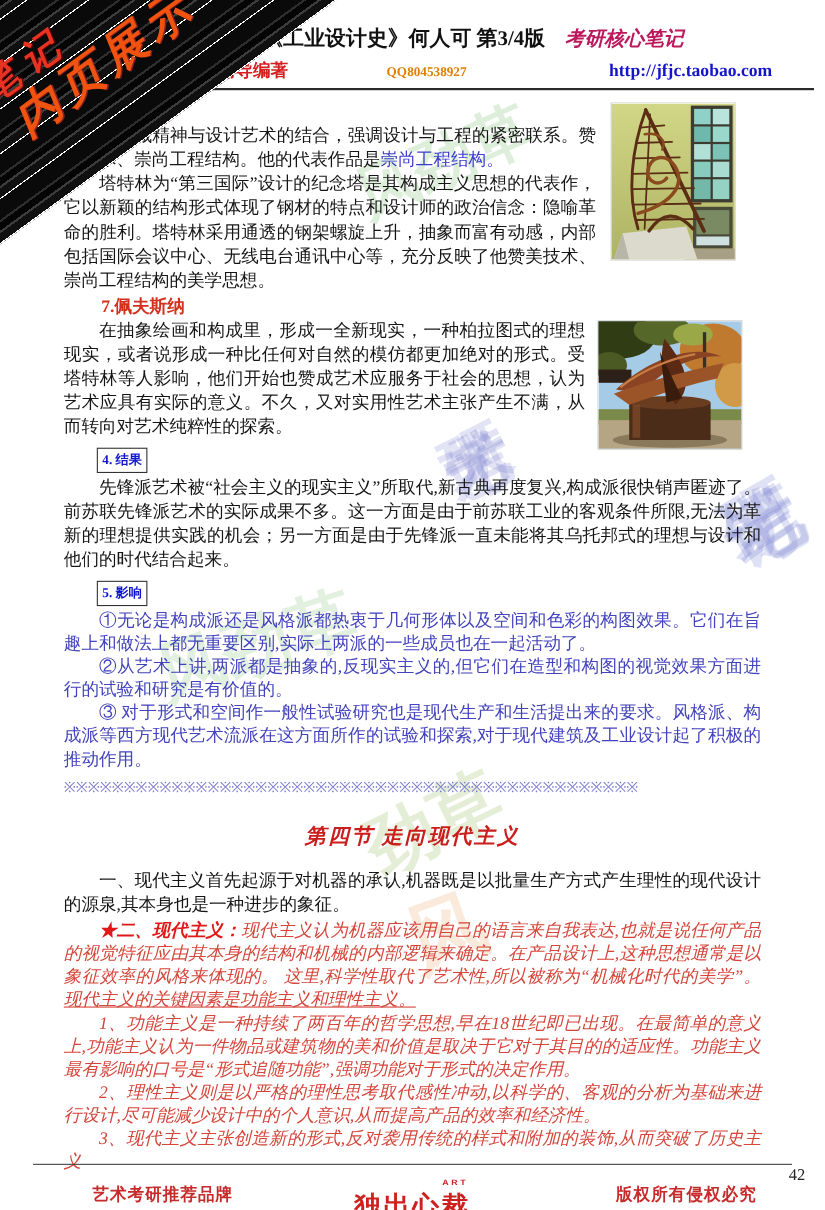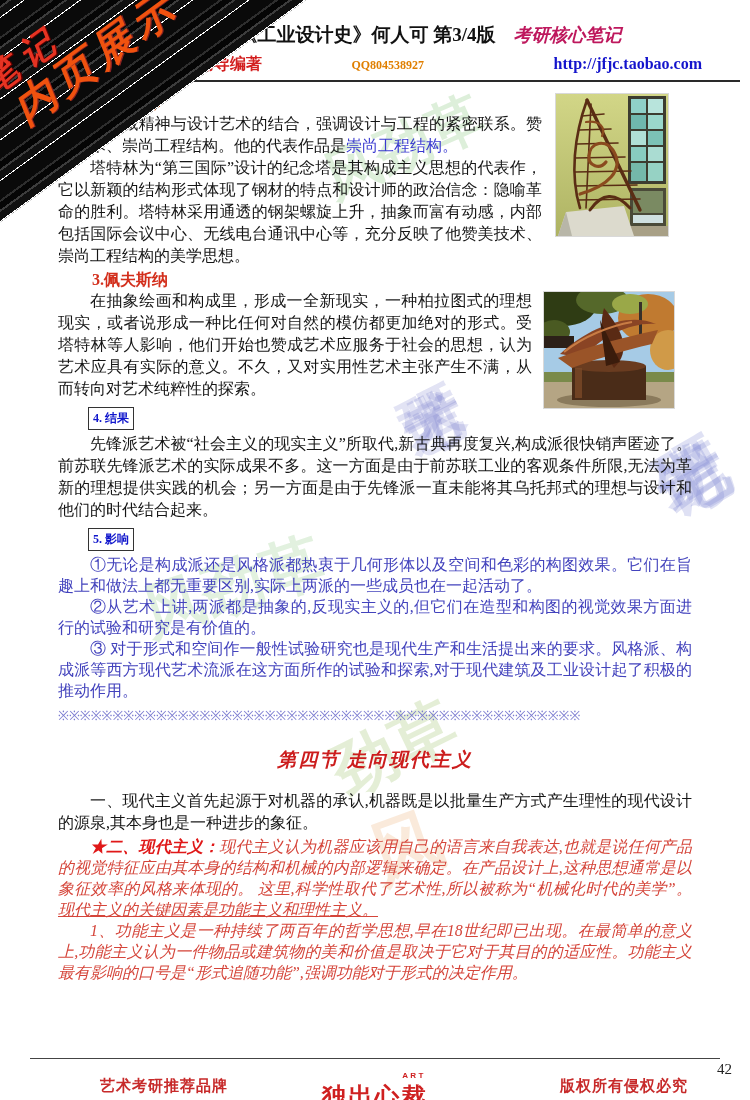--- a/index.html
+++ b/index.html
@@ -54,21 +54,21 @@
   .redblock p{color:#d5453a;line-height:21px;font-style:italic;}
   .redblock .lead{color:#e01818;font-weight:bold;}
   .redblock .u{text-decoration:underline;}
   .redblock{margin-top:2px;}
 
   
   .footer{position:absolute;left:0;top:1058px;width:750px;z-index:2;}
   .f-rule{border-top:1px solid #444;width:690px;margin:0 auto;}
   .f-page{position:absolute;right:18px;top:3px;font-size:15px;color:#222;}
   .f-row{position:relative;margin-top:12px;height:34px;}
-  .f-left{position:absolute;left:100px;top:6px;font-size:15px;font-weight:bold;color:#c72a2a;letter-spacing:1px;transform:scaleY(1.05);}
+  .f-left{position:absolute;left:84px;top:6px;font-size:15px;font-weight:bold;color:#c72a2a;letter-spacing:1px;transform:scaleY(1.05);}
   .f-right{position:absolute;right:62px;top:6px;font-size:15px;font-weight:bold;color:#c72a2a;letter-spacing:1px;transform:scaleY(1.05);}
   .f-center{position:absolute;left:0;right:0;top:-6px;text-align:center;}
   .f-logo{font-size:21px;font-weight:bold;color:#cf2020;letter-spacing:2px;transform:scaleX(1.15);display:inline-block;line-height:22px;}
   .f-art{display:block;font-size:7px;color:#cf2020;letter-spacing:2px;text-align:right;margin-bottom:-3px;margin-right:2px;font-family:"Liberation Sans",sans-serif;}
 </style>
 </head>
 <body>
 
 <div class="page">
 
@@ -146,21 +146,21 @@
             <path d="M30,28 C44,26 50,34 46,42" stroke-width="2.2"></path>
           </g>
         </svg>
       </div>
       <div class="hd-orange">☆2.塔特林</div>
       <p><span>将机械精神与设计艺术的结合，强调设计与工程的紧密联系。赞美技术、崇尚工程结构。他的代表作品是</span><span class="blue-term">崇尚工程结构。</span></p>
       <p>塔特林为“第三国际”设计的纪念塔是其构成主义思想的代表作，它以新颖的结构形式体现了钢材的特点和设计师的政治信念：隐喻革命的胜利。塔特林采用通透的钢架螺旋上升，抽象而富有动感，内部包括国际会议中心、无线电台通讯中心等，充分反映了他赞美技术、崇尚工程结构的美学思想。</p>
     </div>
 
     <div>
-      <div class="hd-red">3.佩夫斯纳</div>
+      <div class="hd-red">7.佩夫斯纳</div>
       <div class="photo photo2">
         <svg width="130" height="116" viewBox="0 0 130 116" xmlns="http://www.w3.org/2000/svg">
           <rect width="130" height="116" fill="#a6cbe6"></rect>
           <ellipse cx="18" cy="14" rx="34" ry="20" fill="#2f3c14"></ellipse>
           <ellipse cx="58" cy="8" rx="26" ry="14" fill="#55682a"></ellipse>
           <ellipse cx="104" cy="26" rx="30" ry="24" fill="#c07a30"></ellipse>
           <ellipse cx="86" cy="12" rx="18" ry="10" fill="#9aa848"></ellipse>
           <ellipse cx="124" cy="58" rx="18" ry="20" fill="#d09a48"></ellipse>
           <ellipse cx="10" cy="40" rx="16" ry="12" fill="#4a5a22"></ellipse>
           <rect x="0" y="44" width="30" height="12" fill="#2c2018"></rect>
@@ -194,20 +194,22 @@
     </div>
 
     <div class="divider">※※※※※※※※※※※※※※※※※※※※※※※※※※※※※※※※※※※※※※※※※※※※※※※※</div>
 
     <div class="sec4-title">第四节  走向现代主义</div>
     <p class="p-intro">一、现代主义首先起源于对机器的承认,机器既是以批量生产方式产生理性的现代设计的源泉,其本身也是一种进步的象征。</p>
 
     <div class="redblock">
       <p><span class="lead">★二、现代主义：</span><span>现代主义认为机器应该用自己的语言来自我表达,也就是说任何产品的视觉特征应由其本身的结构和机械的内部逻辑来确定。在产品设计上,这种思想通常是以象征效率的风格来体现的。 这里,科学性取代了艺术性,所以被称为“机械化时代的美学”。</span><span class="u">现代主义的关键因素是功能主义和理性主义。</span></p>
       <p>1、功能主义是一种持续了两百年的哲学思想,早在18世纪即已出现。在最简单的意义上,功能主义认为一件物品或建筑物的美和价值是取决于它对于其目的的适应性。功能主义最有影响的口号是“形式追随功能”,强调功能对于形式的决定作用。</p>
+      <p>2、理性主义则是以严格的理性思考取代感性冲动,以科学的、客观的分析为基础来进行设计,尽可能减少设计中的个人意识,从而提高产品的效率和经济性。</p>
+      <p>3、现代主义主张创造新的形式,反对袭用传统的样式和附加的装饰,从而突破了历史主义</p>
     </div>
   </div>
 
   <div class="footer">
     <div class="f-rule"></div>
     <span class="f-page">42</span>
     <div class="f-row">
       <span class="f-left">艺术考研推荐品牌</span>
       <div class="f-center">
         <span class="f-logo"><span class="f-art">ART</span><span>独出心裁</span></span>

